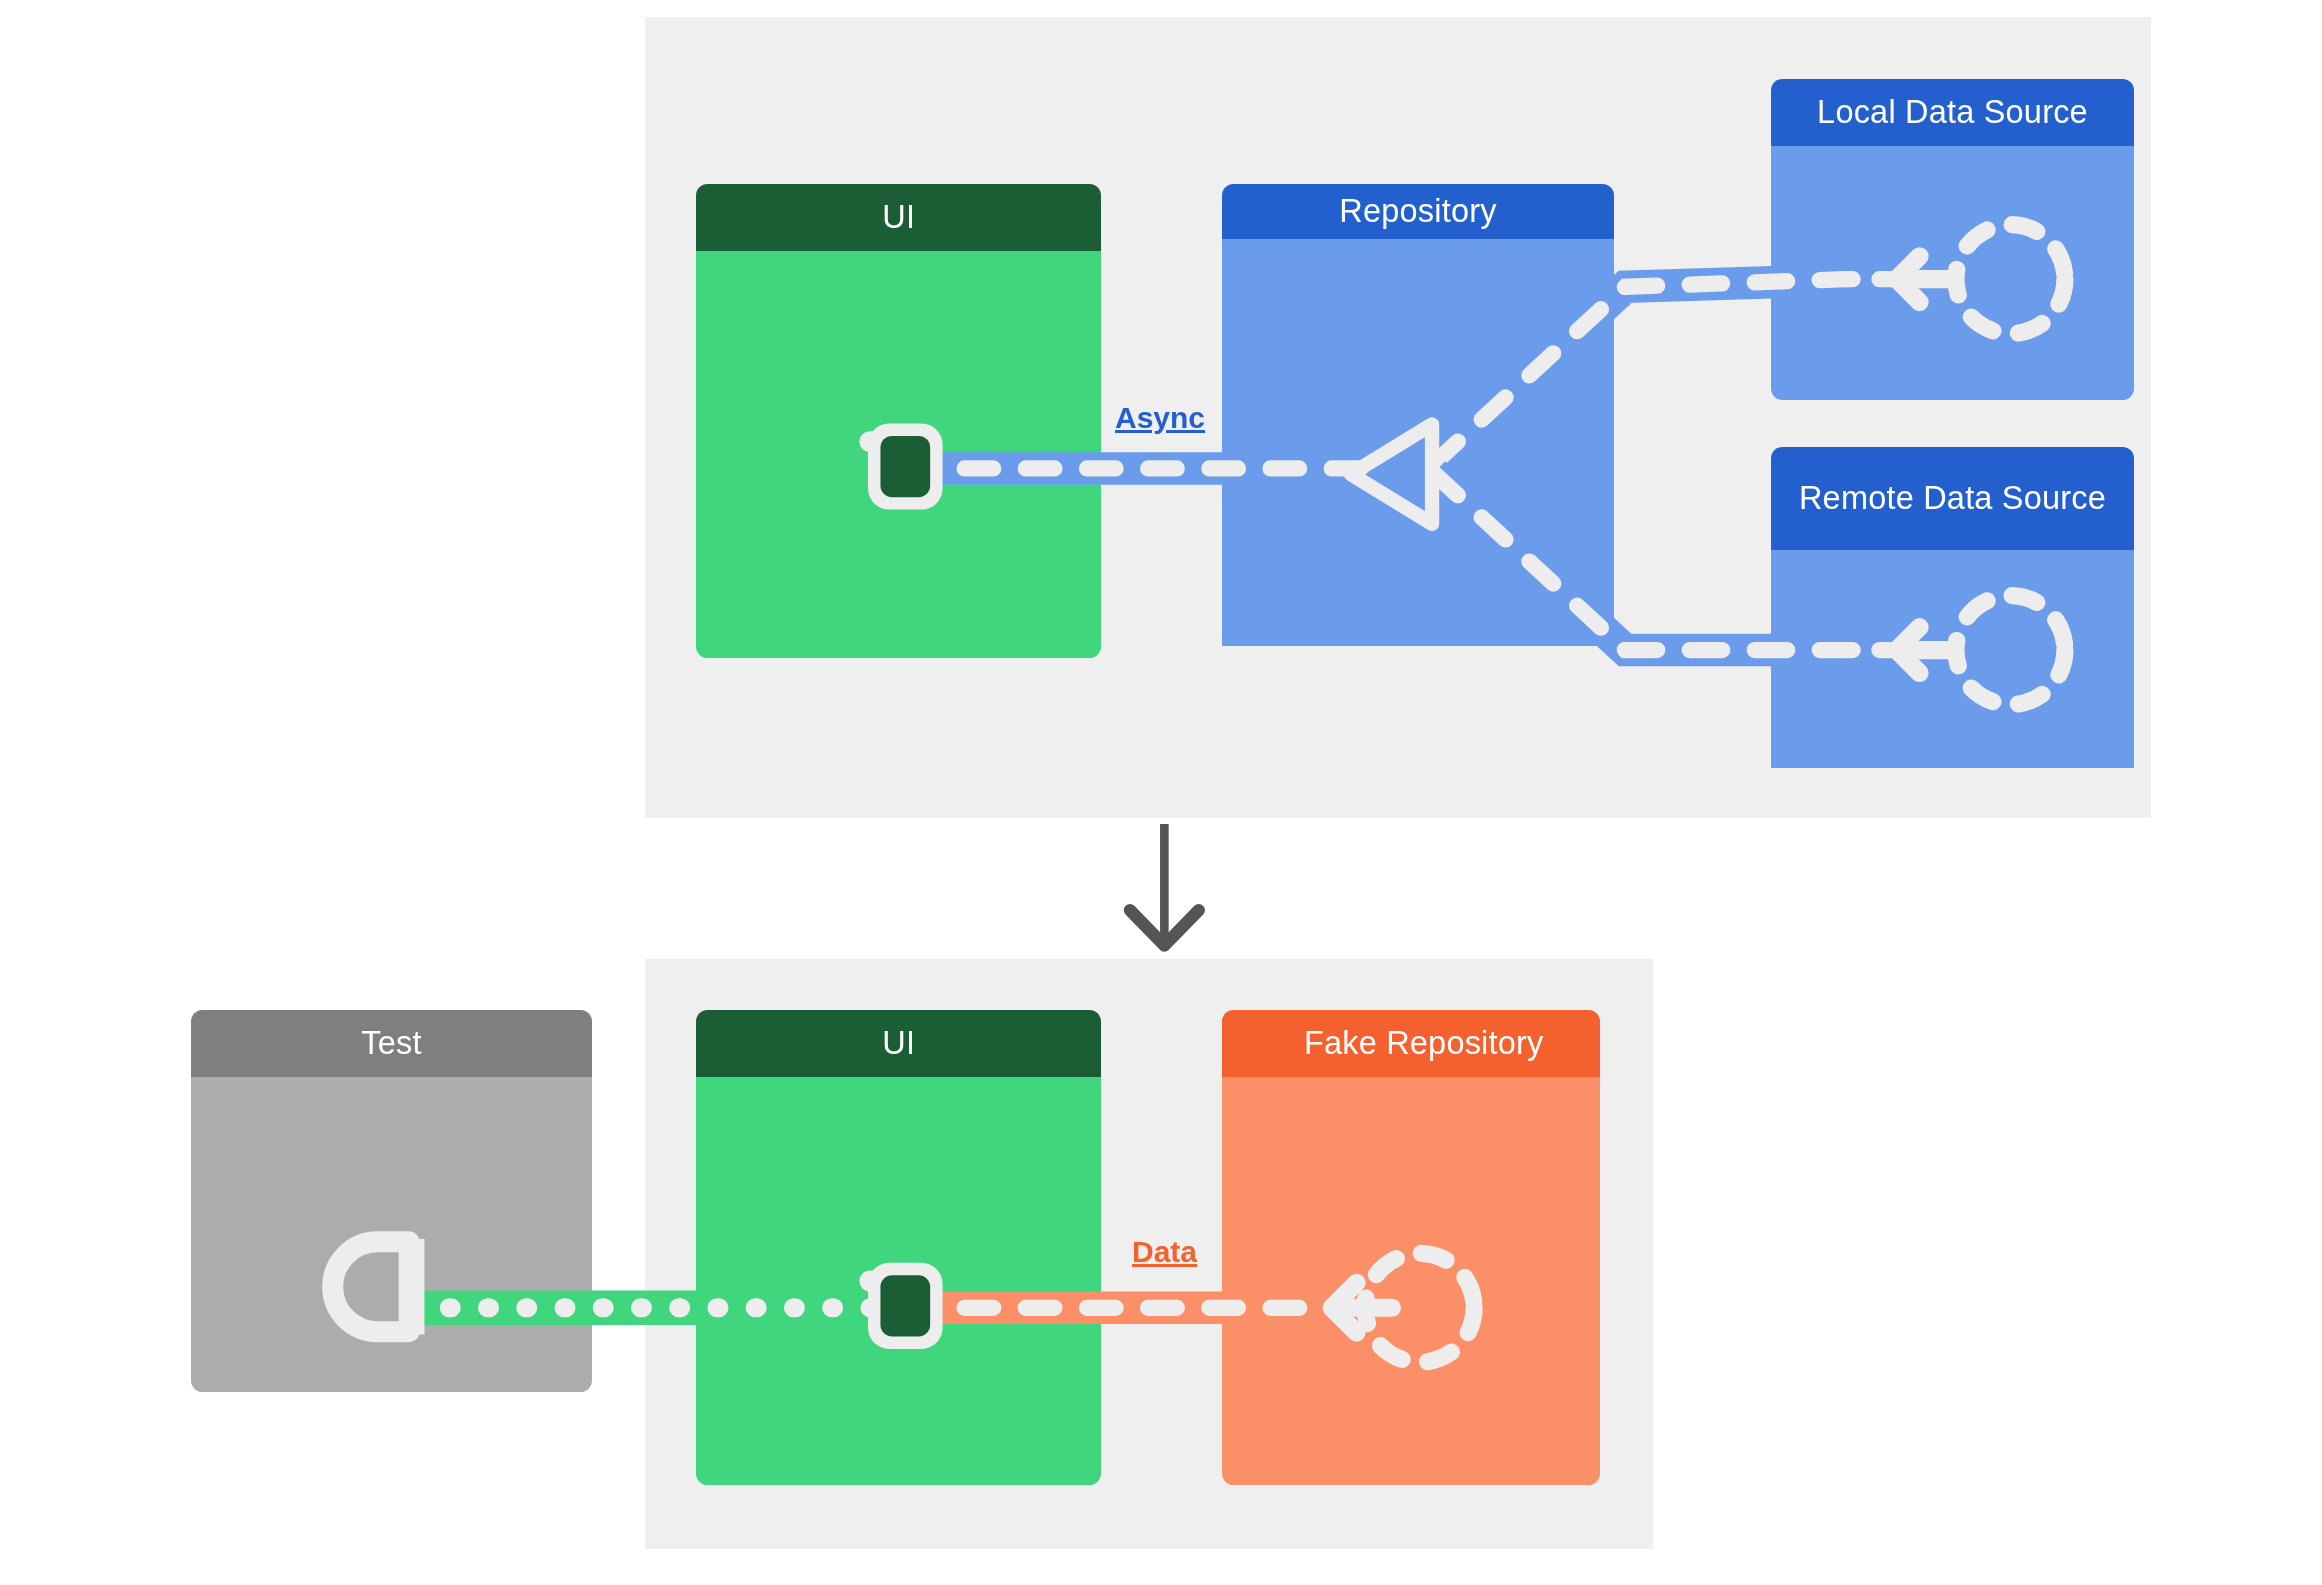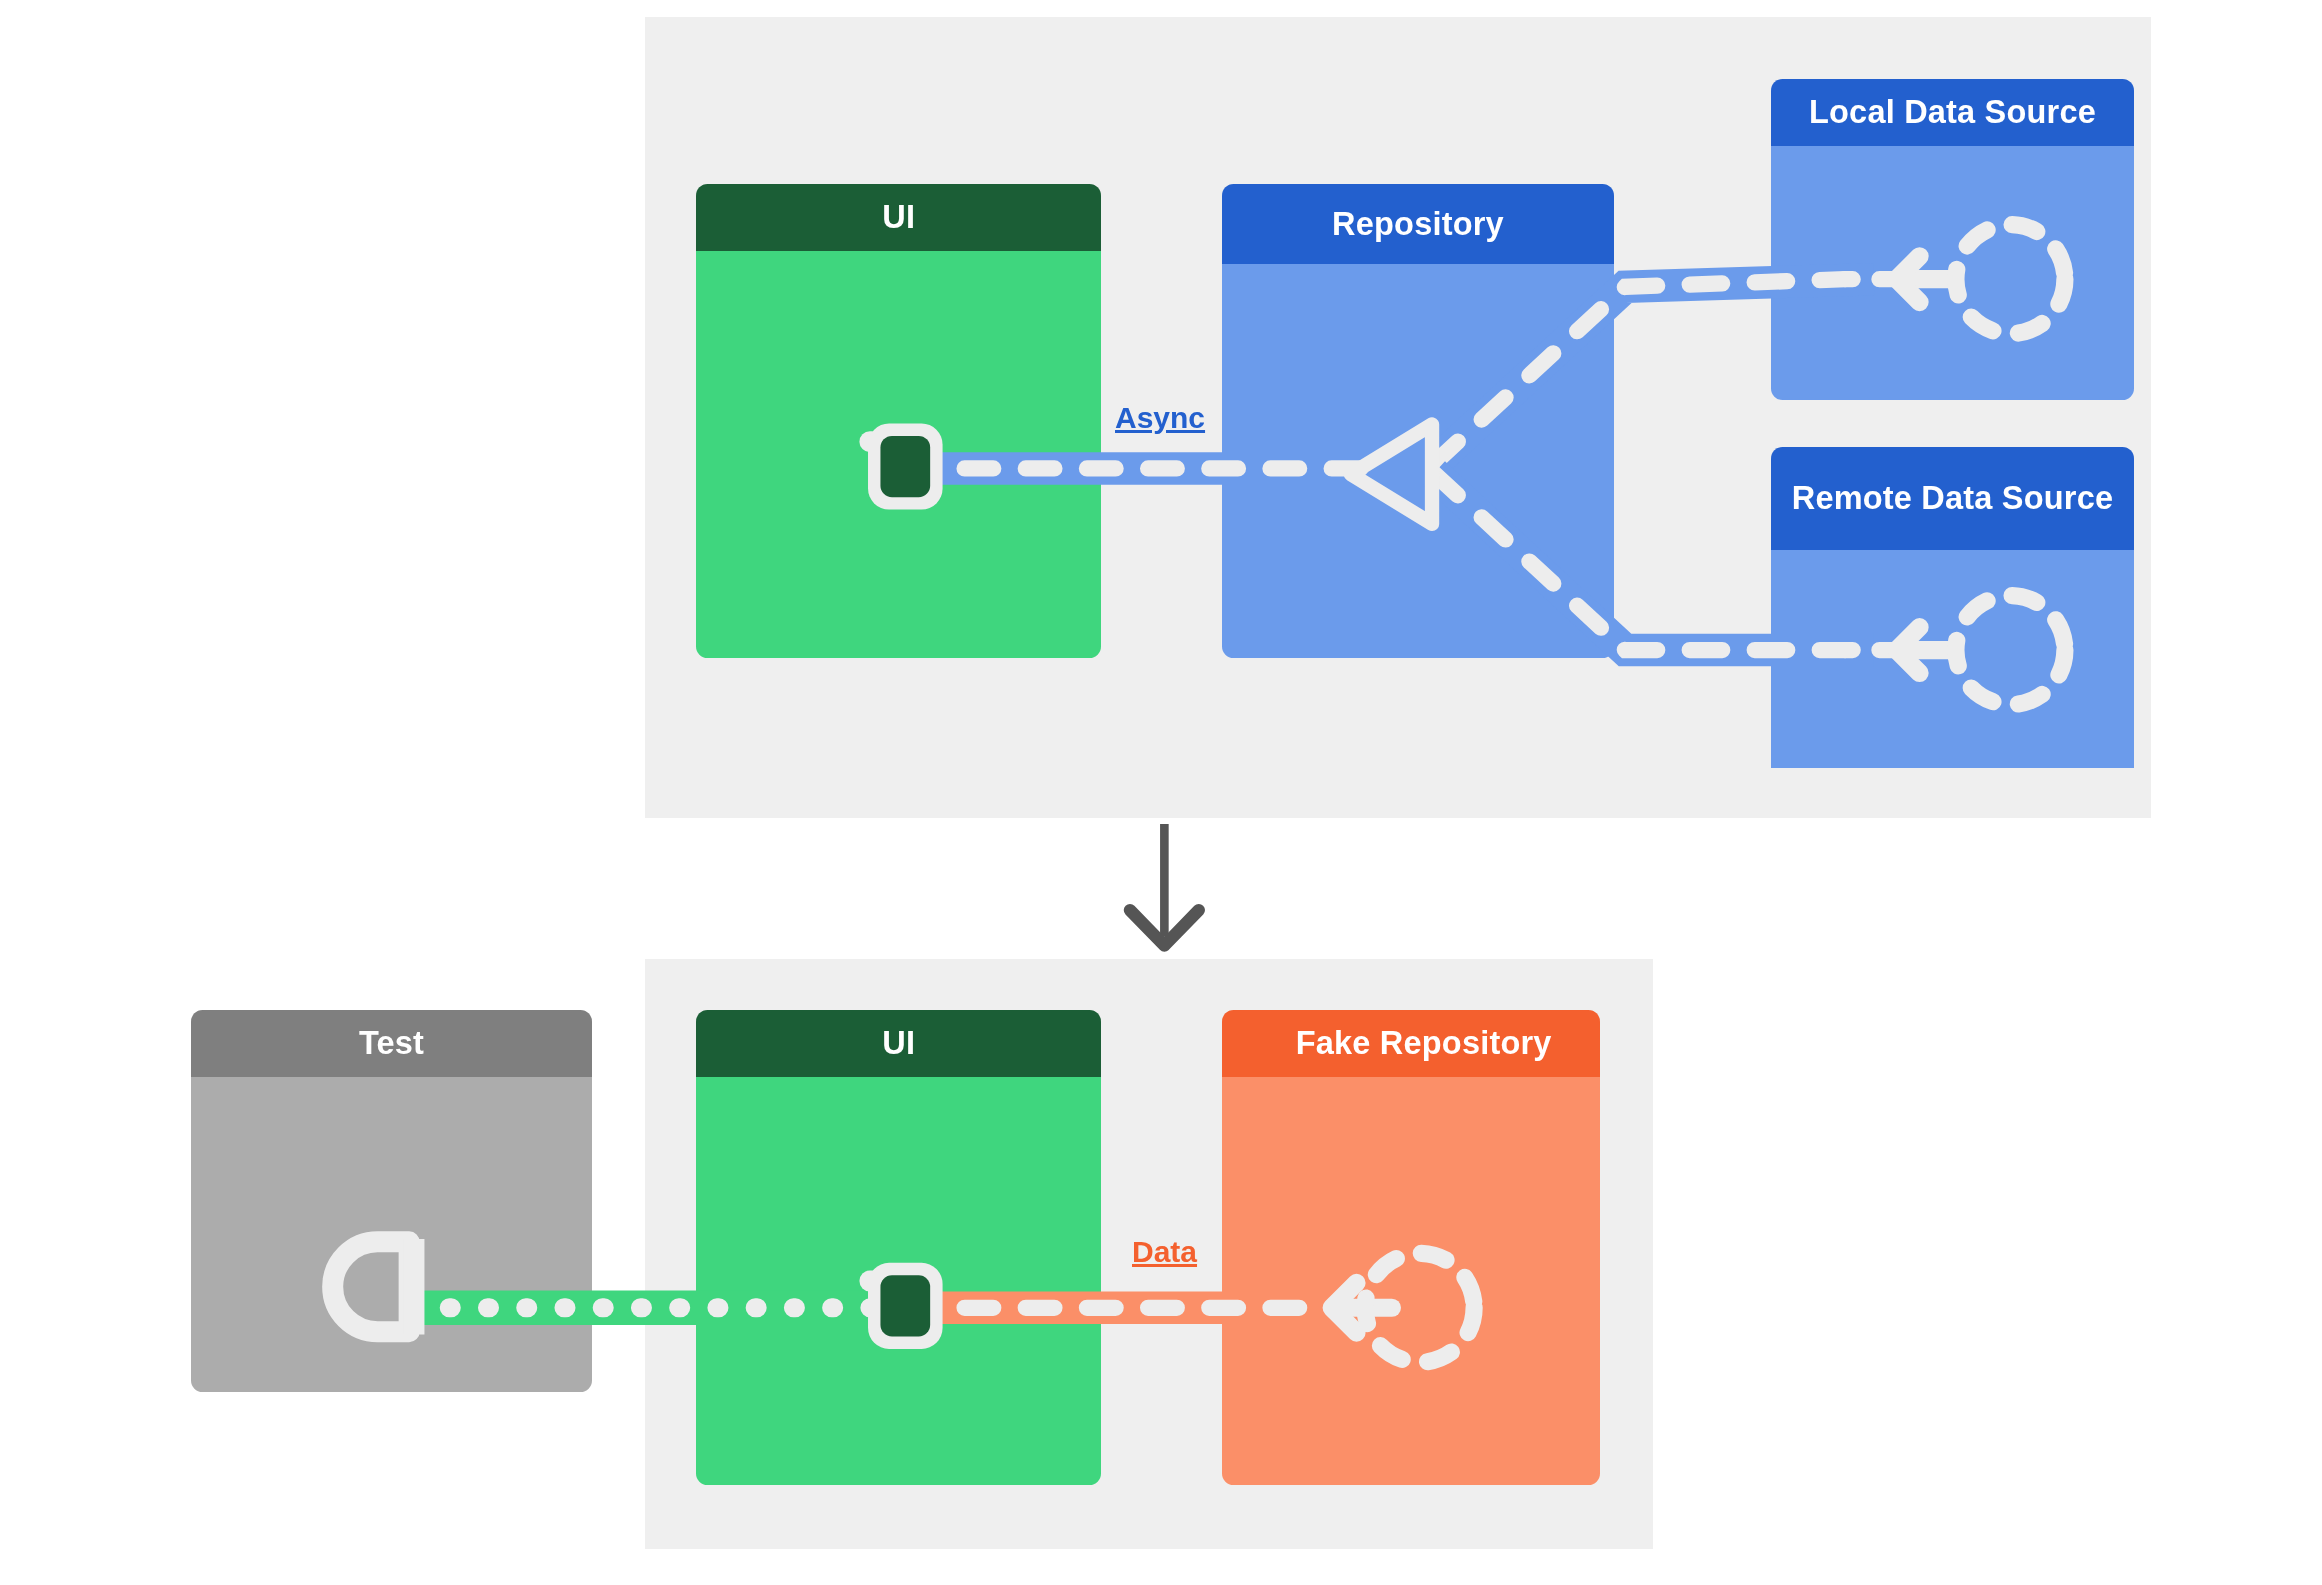--- a/index.html
+++ b/index.html
@@ -42,21 +42,20 @@
     box-sizing: border-box;
     display: flex;
     align-items: center;
     justify-content: center;
     text-align: center;
     color: #ffffff;
     font-size: 32.5px;
     line-height: 1.18;
     letter-spacing: 0.2px;
     padding: 0 9.6px;
-    font-weight: bold;
   }
   .card-body {
     width: 100%;
     position: relative;
   }
 
   
   .card.green .card-header { background: #1B5E36; padding-left: 10px; }
   .card.green .card-body   { background: #3FD67E; }
   
@@ -68,21 +67,21 @@
   
   .card.grey .card-header  { background: #7F7F7F; }
   .card.grey .card-body    { background: #ACACAC; }
 
   
   #card-ui-prod        { left: 696px;  top: 184px;  width: 405px; height: 474px; }
   #card-ui-prod .card-header { height: 67px; }
   #card-ui-prod .card-body   { height: 407px; }
 
   #card-repository     { left: 1222px; top: 184px; width: 392px; height: 474px; }
-  #card-repository .card-header { height: 80px; }
+  #card-repository .card-header { height: 55px; }
   #card-repository .card-body   { height: 407px; }
 
   #card-local-ds       { left: 1771px; top: 79px;  width: 363px; height: 321px; }
   #card-local-ds .card-header { height: 67px; }
   #card-local-ds .card-body   { height: 254px; }
 
   #card-remote-ds      { left: 1771px; top: 447px; width: 363px; height: 335px; }
   #card-remote-ds .card-header { height: 103px; }
   #card-remote-ds .card-body   { height: 218px; }
 

